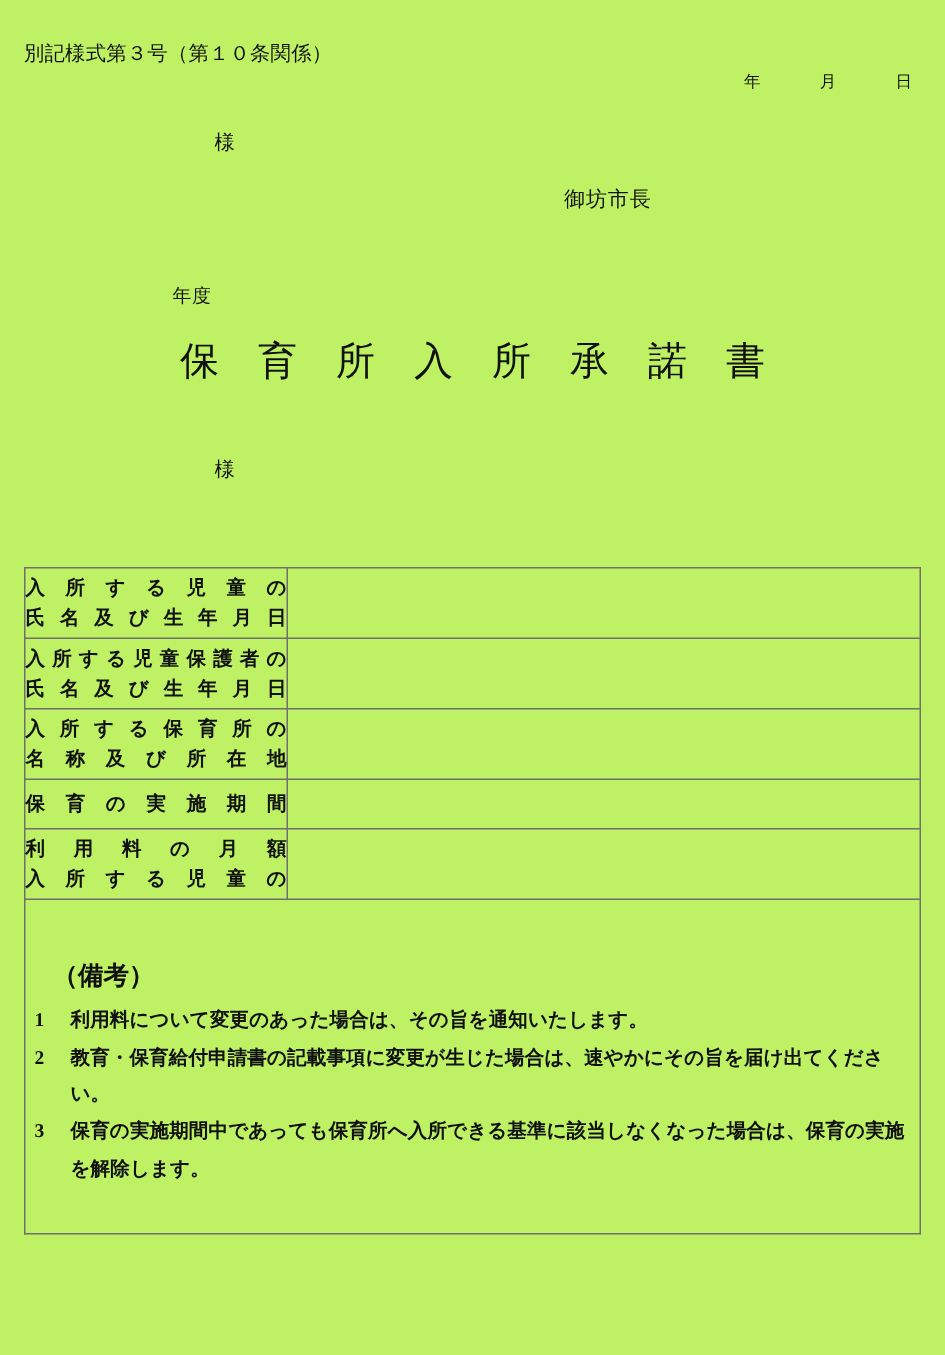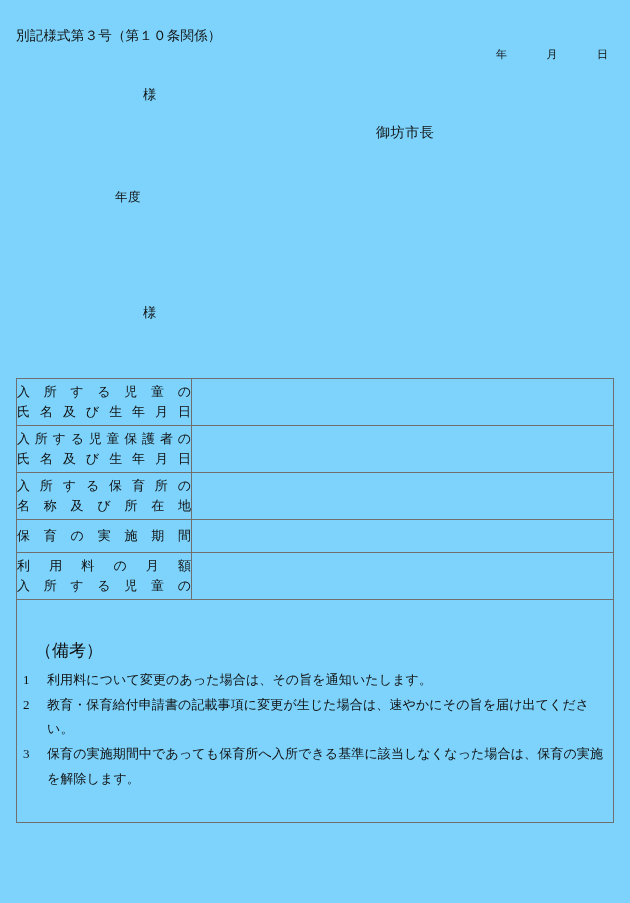--- a/index.html
+++ b/index.html
@@ -98,20 +98,21 @@
     top: 378px;
     width: 597px;
     border-collapse: collapse;
     table-layout: fixed;
   }
   .form-table td {
     border: 1px solid #6f6f6f;
     padding: 0;
     vertical-align: middle;
     font-size: 13px;
+    font-weight: bold;
   }
   .lbl {
     width: 174px;
     padding: 4px 8px 5px 8px;
     line-height: 1.52;
   }
   .lbl .just {
     display: block;
     text-align: justify;
     text-align-last: justify;
@@ -148,38 +149,39 @@
     box-sizing: border-box;
   }
   .note .txt {
     flex: 1 1 auto;
     letter-spacing: 0.1px;
   }
 </style>
 </head>
 <body style="color: rgb(17, 17, 17);">
 
-<div class="page" style="background: #7dd3fc;">
+<div class="page" style="background: #bef264;">
 
   <div class="form-no">別記様式第３号（第１０条関係）</div>
 
   <div class="date-line">
     <span>年</span>
     <span class="gap"></span>
     <span>月</span>
     <span class="gap"></span>
     <span>日</span>
   </div>
 
   <div class="sama-1">様</div>
 
   <div class="issuer">御坊市長</div>
 
   <div class="nendo">年度</div>
 
+  <h1 class="doc-title">保育所入所承諾書</h1>
 
   <div class="sama-2">様</div>
 
 
   <table class="form-table">
     <tbody>
       <tr class="row-tall">
         <td class="lbl" style="border-color: rgb(111, 111, 111);">
           <span class="just">入所する児童の</span>
           <span class="just">氏名及び生年月日</span>

